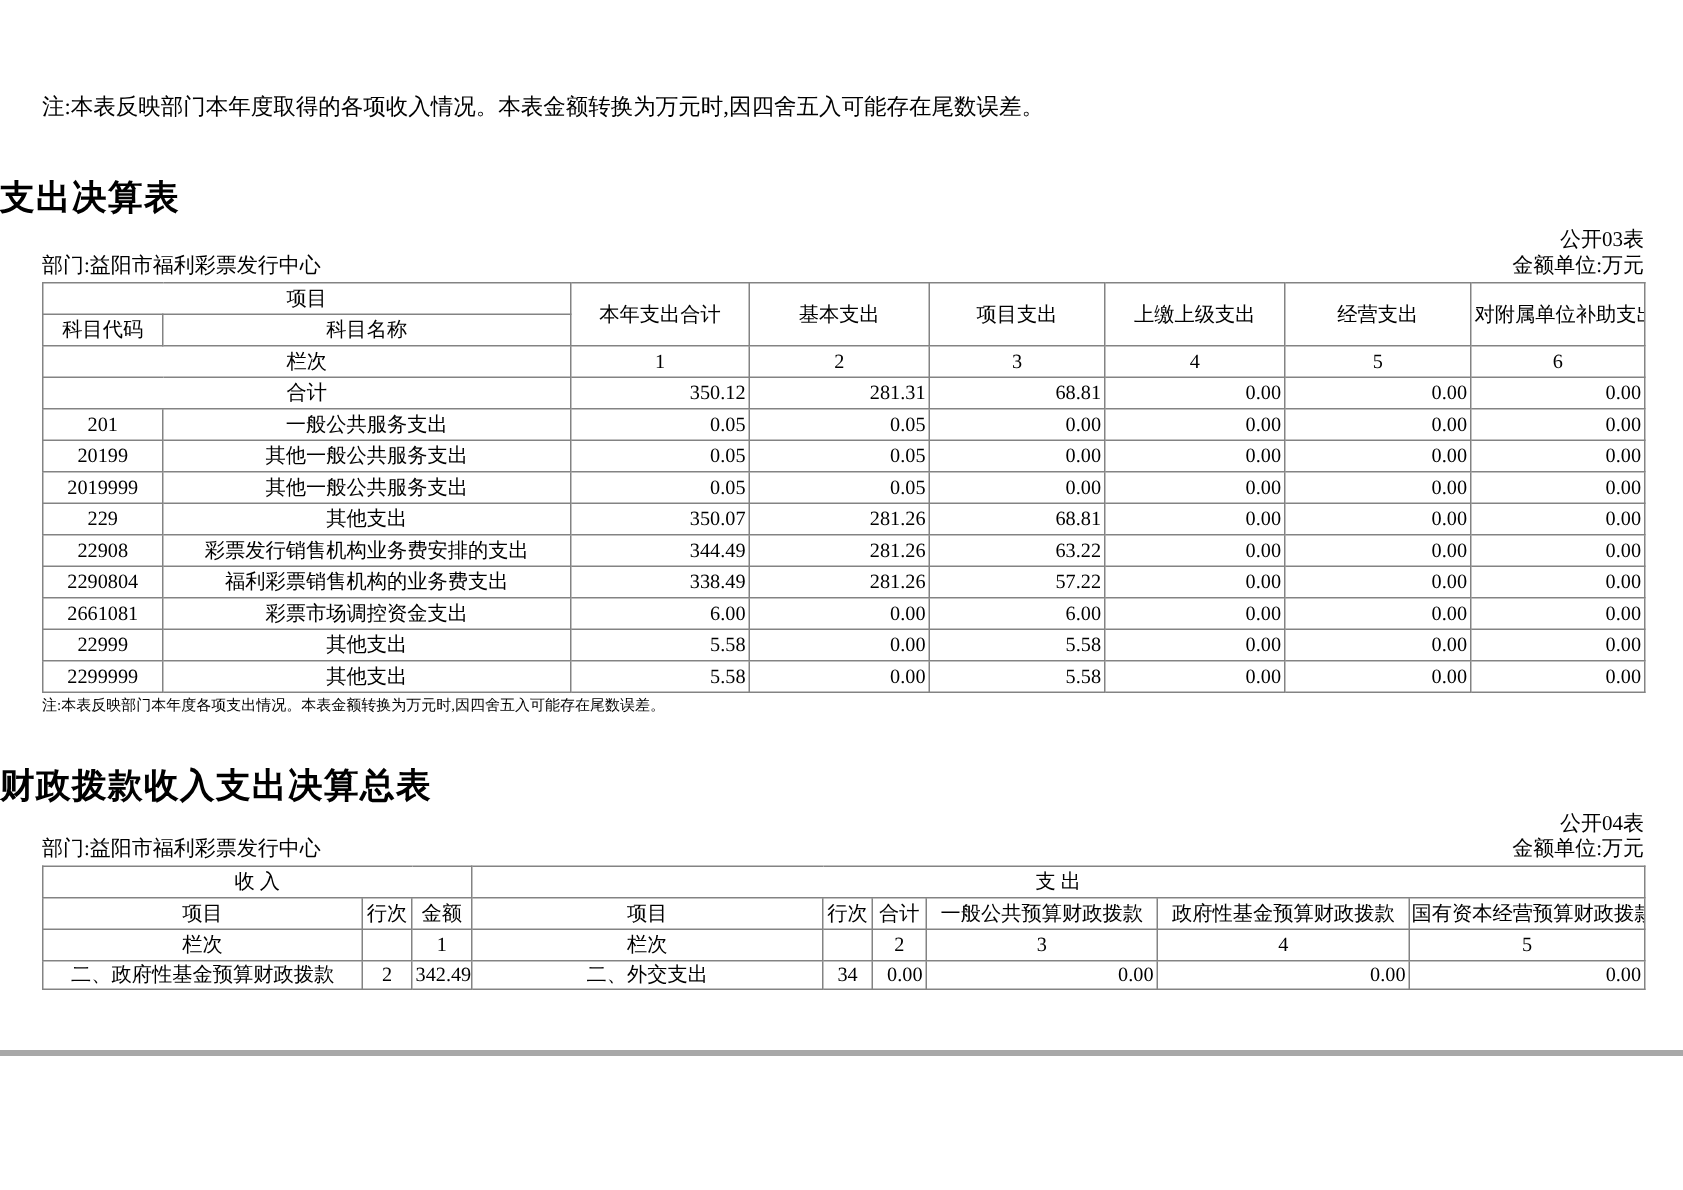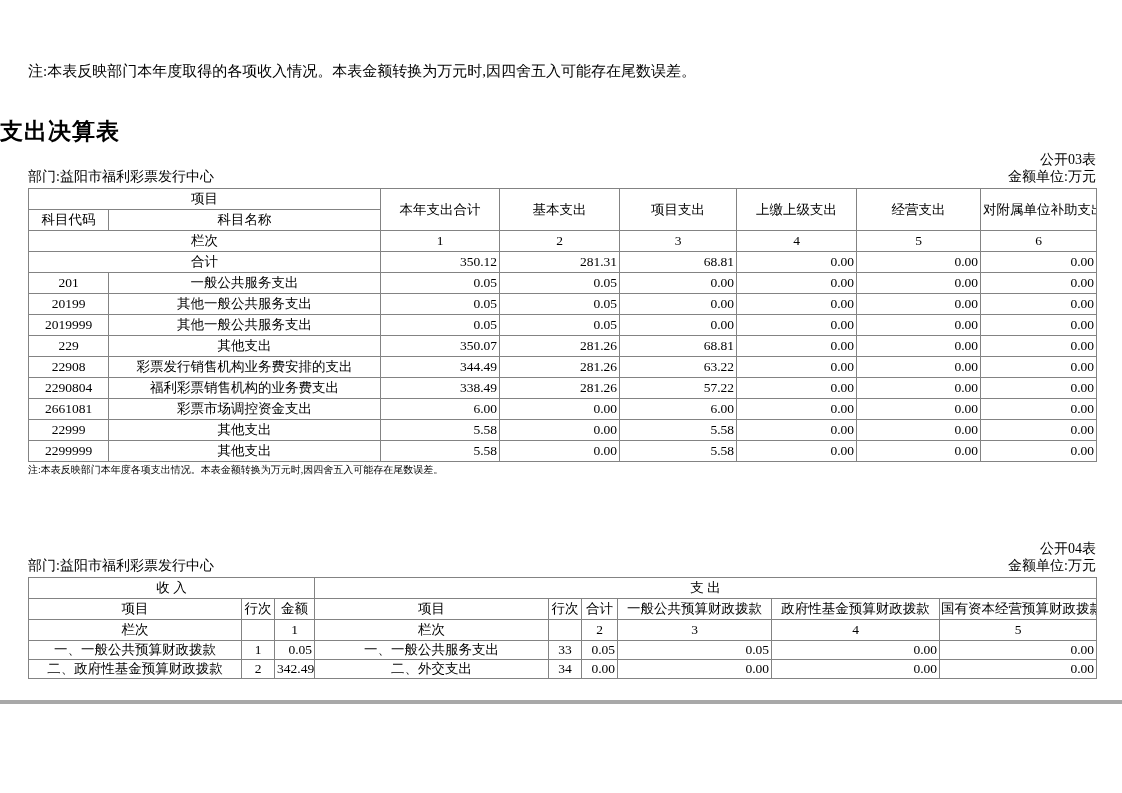--- a/index.html
+++ b/index.html
@@ -180,20 +180,21 @@
           <td class="num">5.58</td>
           <td class="num">0.00</td>
           <td class="num">0.00</td>
           <td class="num">0.00</td>
         </tr>
       </tbody>
   </table>
 
   <div class="tbl-note note1">注:本表反映部门本年度各项支出情况。本表金额转换为万元时,因四舍五入可能存在尾数误差。</div>
 
+  <div class="title title2">财政拨款收入支出决算总表</div>
   <div class="sheet-label sheet2">公开04表</div>
   <div class="meta-row meta2">
     <span>部门:益阳市福利彩票发行中心</span>
     <span>金额单位:万元</span>
   </div>
 
   <table class="t2">
     <colgroup>
       <col style="width:213px">
         <col style="width:33px">
@@ -228,31 +229,20 @@
         <td class="center">栏次</td>
         <td></td>
         <td class="center">2</td>
         <td class="center">3</td>
         <td class="center">4</td>
         <td class="center">5</td>
       </tr>
     </thead>
     <tbody id="t2-body">
         <tr>
-          <td class="item">一、一般公共预算财政拨款</td>
-          <td class="center">1</td>
-          <td class="num">0.05</td>
-          <td class="item">一、一般公共服务支出</td>
-          <td class="center">33</td>
-          <td class="num">0.05</td>
-          <td class="num">0.05</td>
-          <td class="num">0.00</td>
-          <td class="num">0.00</td>
-        </tr>
-        <tr>
           <td class="item">二、政府性基金预算财政拨款</td>
           <td class="center">2</td>
           <td class="num">342.49</td>
           <td class="item">二、外交支出</td>
           <td class="center">34</td>
           <td class="num">0.00</td>
           <td class="num">0.00</td>
           <td class="num">0.00</td>
           <td class="num">0.00</td>
         </tr>

